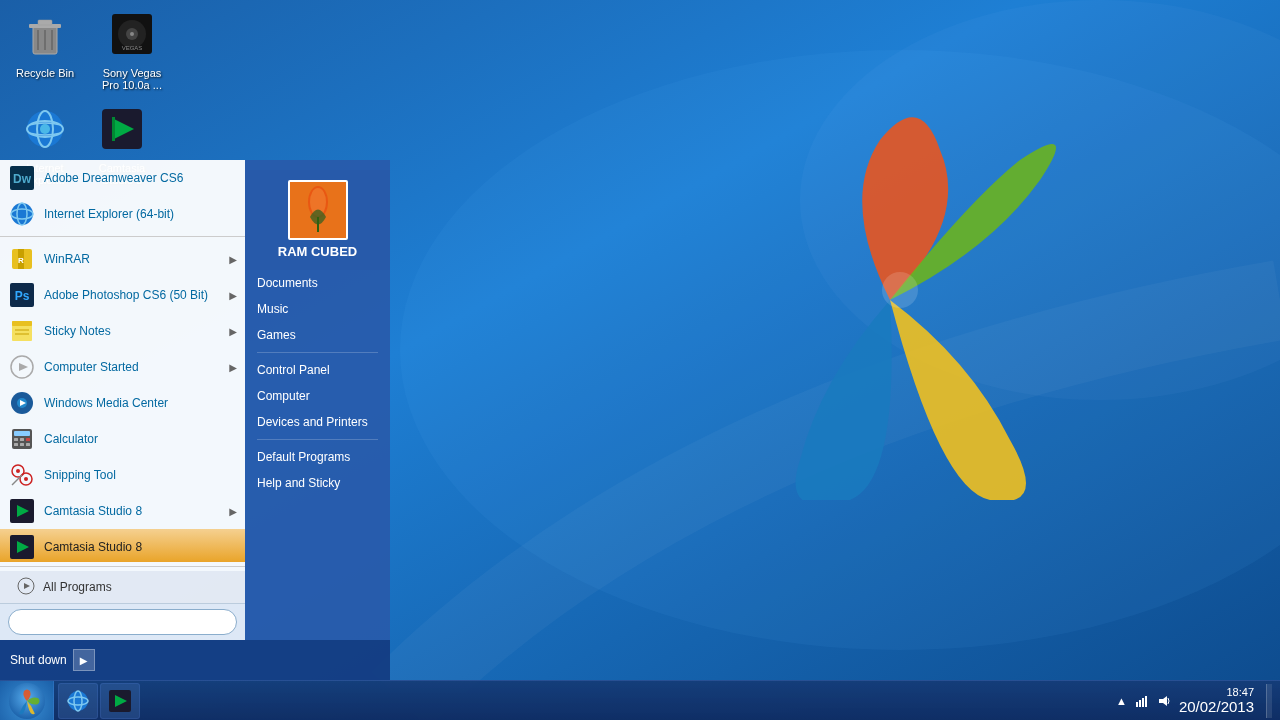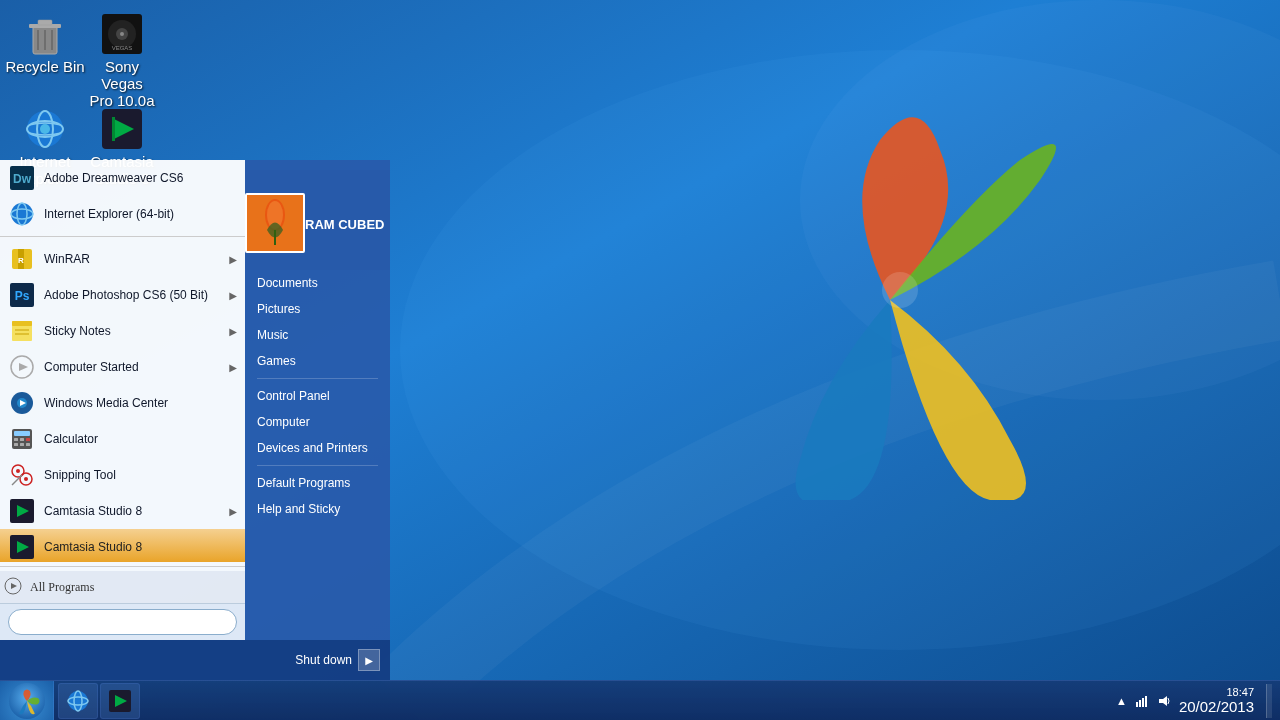--- a/index.html
+++ b/index.html
@@ -33,24 +33,24 @@
     .desktop-icon .icon-img {
       width: 48px;
       height: 48px;
       display: flex;
       align-items: center;
       justify-content: center;
       font-size: 32px;
     }
     .desktop-icon .icon-label {
       color: white;
-      font-size: 15px;
+      font-size: 11px;
       text-align: center;
       text-shadow: 1px 1px 2px rgba(0,0,0,0.8);
-      margin-top: 0;
+      margin-top: 9px;
       word-break: break-word;
     }
 
     
     .taskbar {
       position: absolute;
       bottom: 0;
       left: 0;
       right: 0;
       height: 40px;
@@ -117,28 +117,28 @@
       background: rgba(40,90,170,0.92);
       display: flex;
       flex-direction: column;
       padding-top: 10px;
     }
     .start-menu-bottom {
       height: 40px;
       background: rgba(20,60,130,0.95);
       display: flex;
       align-items: center;
-      justify-content: flex-end;
+      justify-content: flex-start;
       padding: 5px 10px;
     }
 
     
     .user-area {
       display: flex;
-      flex-direction: row;
+      flex-direction: column;
       align-items: center;
       padding: 10px 0 5px 0;
       background: rgba(40,90,170,0.9);
       height: 100px;
     }
     .user-avatar {
       width: 60px;
       height: 60px;
       border: 2px solid white;
       border-radius: 2px;
@@ -175,42 +175,41 @@
       width: 28px;
       height: 28px;
       margin-right: 8px;
       display: flex;
       align-items: center;
       justify-content: center;
       flex-shrink: 0;
     }
     .menu-item .item-label {
       font-size: 12px;
-      color: #0f172a;
+      color: #0369a1;
       flex: 1;
     }
     .menu-item.active .item-label {
       color: #222;
     }
     .menu-item .arrow {
       font-size: 10px;
       color: #666;
     }
     .menu-divider {
       height: 1px;
       background: #ccc;
       margin: 4px 0;
     }
     .all-programs-item {
       display: flex;
       align-items: center;
-      padding: 6px 4px;
+      padding: 6px 17px;
       cursor: pointer;
       background: rgba(200,210,230,0.4);
-      font-family: Liberation Serif, serif;
     }
     .all-programs-item .item-label {
       font-size: 12px;
       color: #333;
     }
 
     
     .search-box-area {
       padding: 5px 8px;
       background: rgba(200,215,240,0.5);
@@ -334,21 +333,21 @@
         <rect x="4" y="12" width="32" height="4" rx="1" fill="#aaa"></rect>
         <rect x="13" y="8" width="14" height="5" rx="1" fill="#aaa" stroke="#999" stroke-width="0.5"></rect>
         <line x1="13" y1="18" x2="13" y2="38" stroke="#666" stroke-width="1.5"></line>
         <line x1="20" y1="18" x2="20" y2="38" stroke="#666" stroke-width="1.5"></line>
         <line x1="27" y1="18" x2="27" y2="38" stroke="#666" stroke-width="1.5"></line>
       </svg>
     </div>
     <div class="icon-label">Recycle Bin</div>
   </div>
 
-  <div class="desktop-icon" style="top:10px; left:82px;">
+  <div class="desktop-icon" style="top:10px; left:92px;">
     <div class="icon-img">
       <svg width="40" height="40" viewBox="0 0 40 40">
         <rect width="40" height="40" rx="3" fill="#111"></rect>
         <circle cx="20" cy="20" r="14" fill="#222"></circle>
         <circle cx="20" cy="20" r="6" fill="#444"></circle>
         <circle cx="20" cy="20" r="2" fill="#888"></circle>
         <text x="20" y="36" text-anchor="middle" fill="#888" font-size="6">VEGAS</text>
       </svg>
     </div>
     <div class="icon-label" style="white-space:pre-line;">Sony Vegas
@@ -551,21 +550,20 @@
               <ellipse cx="28" cy="20" rx="8" ry="14" fill="#f08030" opacity="0.7"></ellipse>
 
               <path d="M 20 35 Q 28 20 36 35 Q 28 50 20 35 Z" fill="#406020" opacity="0.8"></path>
               <line x1="28" y1="35" x2="28" y2="50" stroke="#306010" stroke-width="2"></line>
             </svg>
           </div>
           <div class="user-name">RAM CUBED</div>
         </div>
 
         <div class="right-item">Documents</div>
-        <div class="right-item">Pictures</div>
         <div class="right-item">Music</div>
         <div class="right-item">Games</div>
         <div class="right-divider"></div>
         <div class="right-item">Control Panel</div>
         <div class="right-item">Computer</div>
         <div class="right-item">Devices and Printers</div>
         <div class="right-divider"></div>
         <div class="right-item">Default Programs</div>
         <div class="right-item">Help and Sticky</div>
       </div>

